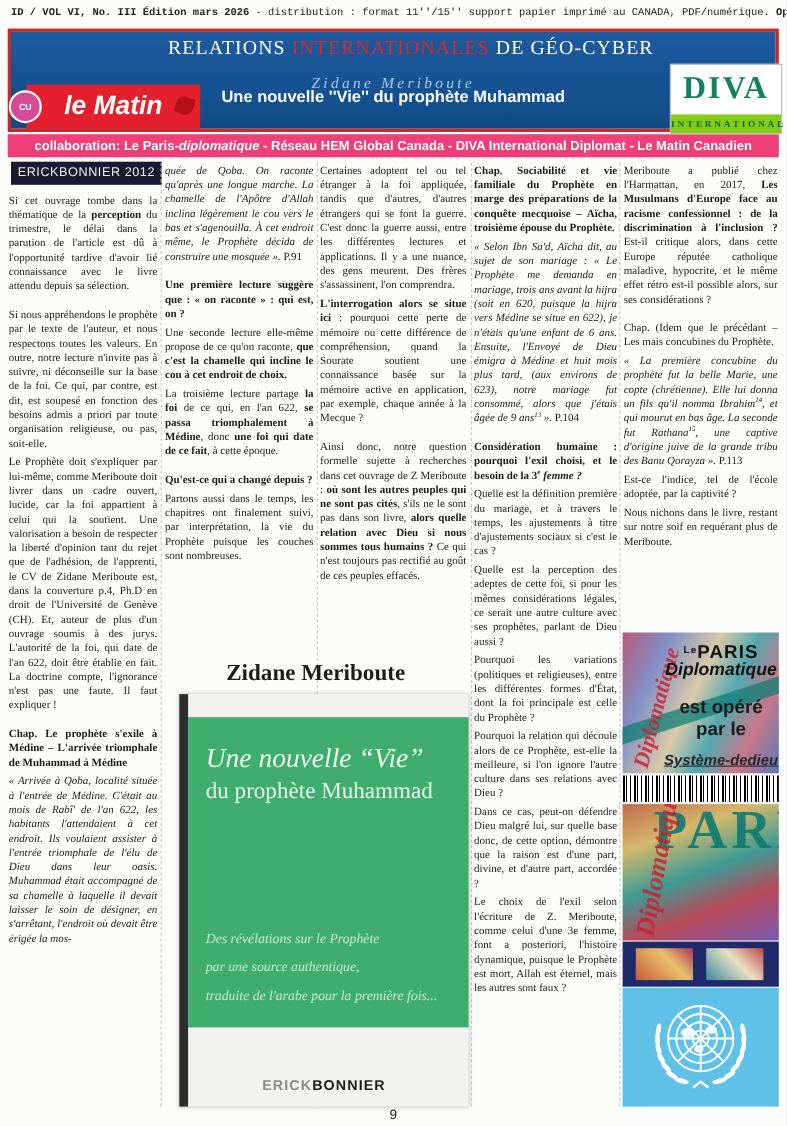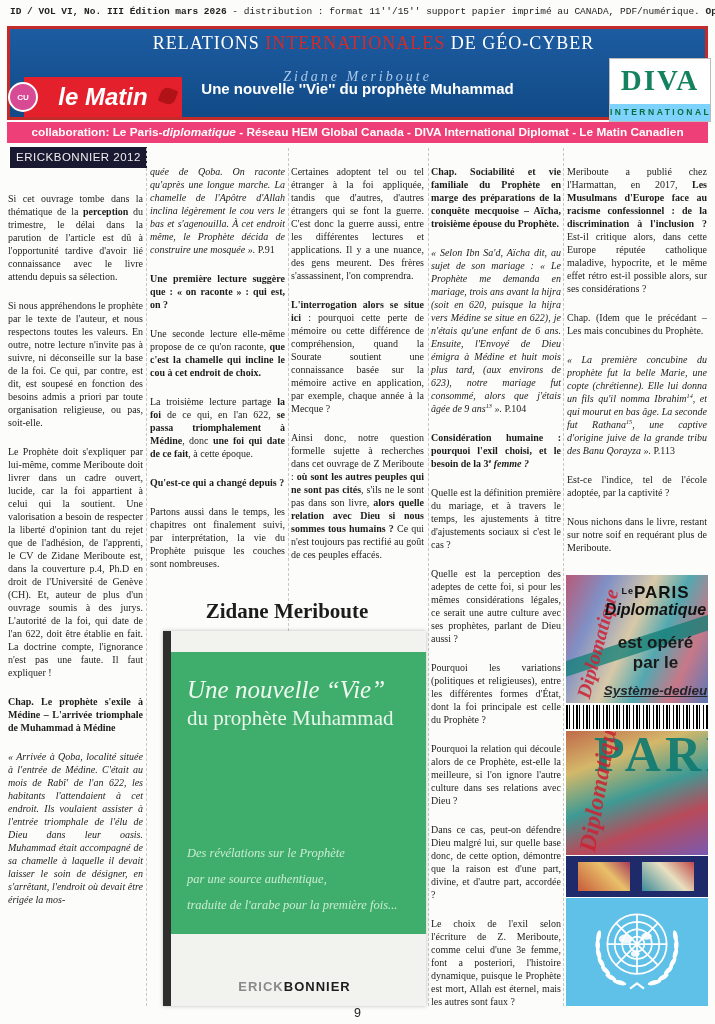--- a/index.html
+++ b/index.html
@@ -22,33 +22,33 @@
         font-style:italic;font-size:24px;}
   .lematin-badge{position:absolute;left:8px;top:82px;width:26px;height:26px;border-radius:50%;
         background:#d84a93;border:2px solid #fff;z-index:5;display:flex;align-items:center;
         justify-content:center;color:#fff;font-family:"Liberation Sans",sans-serif;font-size:8px;font-weight:bold;}
   .maple{position:absolute;left:160px;top:88px;width:16px;height:16px;background:#b01218;z-index:5;
         border-radius:45% 10% 45% 10%;transform:rotate(20deg);}
   .diva{position:absolute;right:4px;top:58px;width:102px;height:64px;background:#fff;z-index:4;
         border:1px solid #bbb;box-sizing:border-box;}
   .diva-name{width:100%;text-align:center;font-weight:bold;font-size:29px;line-height:42px;
         color:#15825f;letter-spacing:2px;font-family:"Liberation Serif",serif;}
-  .diva-sub{position:absolute;left:0;bottom:0;width:100%;height:17px;background:#7dd3fc;
-        text-align:right;font-family:Liberation Sans, sans-serif;font-size:8.5px;font-weight:bold;
+  .diva-sub{position:absolute;left:0;bottom:0;width:100%;height:17px;background:#84cc16;
+        text-align:right;font-family:Liberation Serif, serif;font-size:8.5px;font-weight:bold;
         letter-spacing:2.5px;color:#0a6b3f;line-height:17px;}
   
   .collab{position:absolute;left:7px;top:122px;width:701px;height:21px;background:#ee3f78;
         text-align:center;color:#fff;font-family:"Liberation Sans",sans-serif;font-size:11.8px;
         line-height:21px;}
   .byline{position:absolute;left:10px;top:147px;width:137px;height:21px;background:#191931;
         text-align:center;color:#eee;font-family:"Liberation Sans",sans-serif;font-size:11.5px;
         line-height:21px;letter-spacing:.5px;}
   
   .col{position:absolute;font-size:10px;line-height:13px;text-align:justify;}
-  .para{margin:16px 0 4px;}
+  .para{margin:0 0 4px;}
   .para.gap{margin-bottom:13px;}
   sup{font-size:.62em;line-height:0;}
   .rule{position:absolute;top:148px;width:0;height:858px;border-left:1px dashed #c9c9c4;}
   #col1{left:8px;top:176px;width:135px;}
   #col2{left:150px;top:149px;width:135px;height:452px;overflow:hidden;}
   #col3{left:291px;top:149px;width:133px;height:448px;overflow:hidden;}
   #col4{left:431px;top:149px;width:130px;}
   #col5{left:567px;top:149px;width:140px;height:422px;overflow:hidden;}
   .center-heading{position:absolute;left:150px;top:599px;width:274px;text-align:center;
         font-size:21px;font-weight:bold;}

